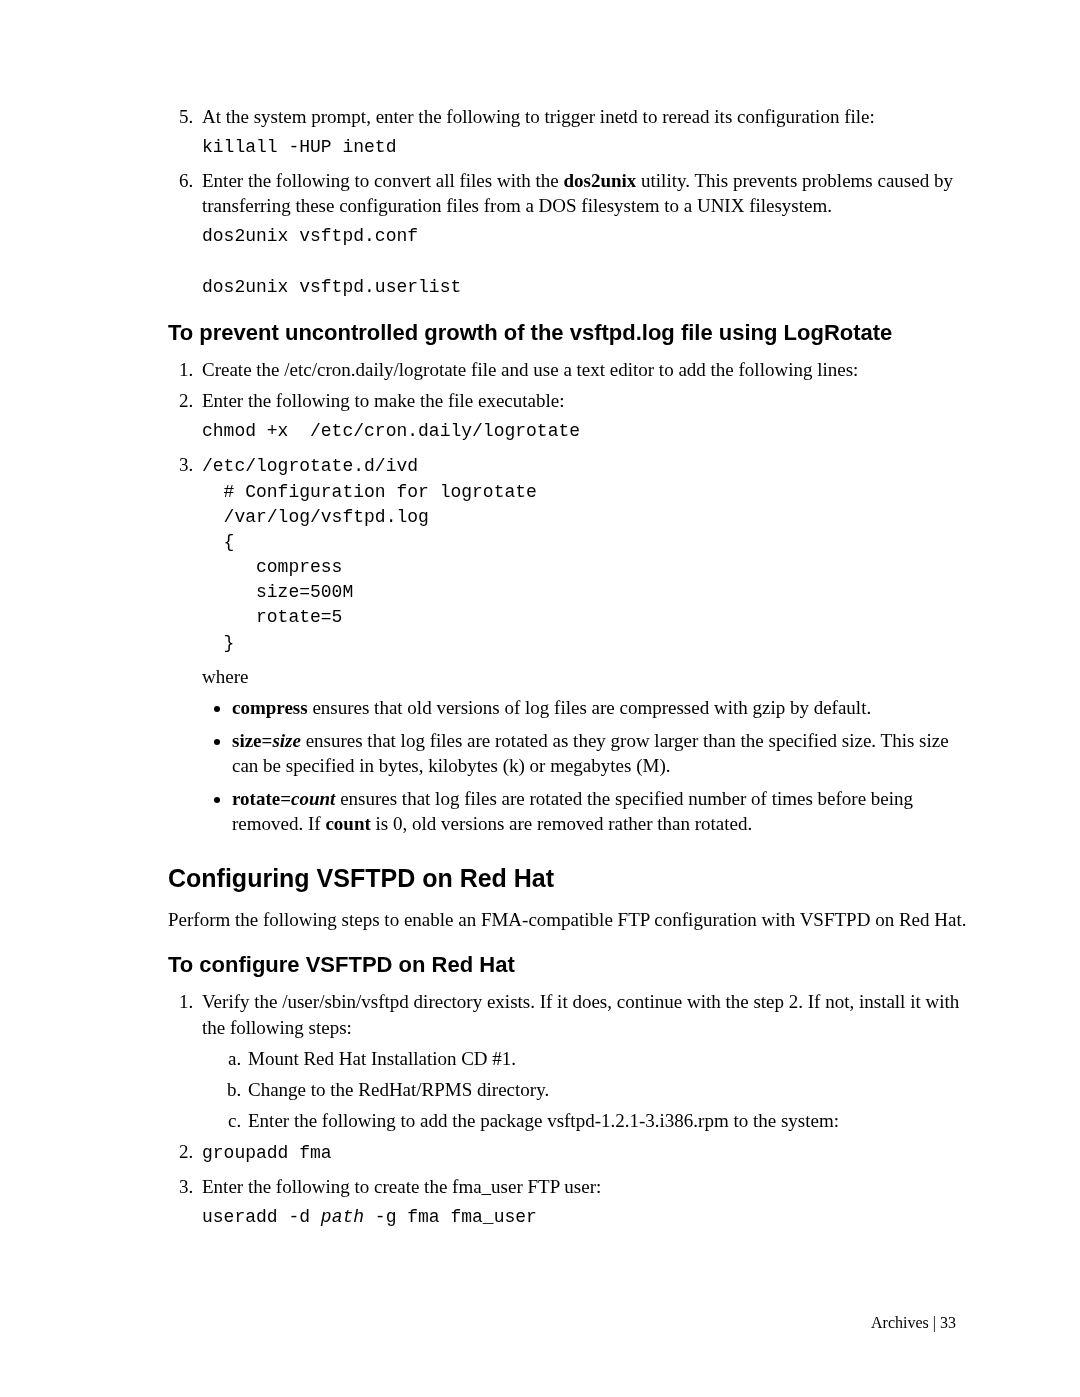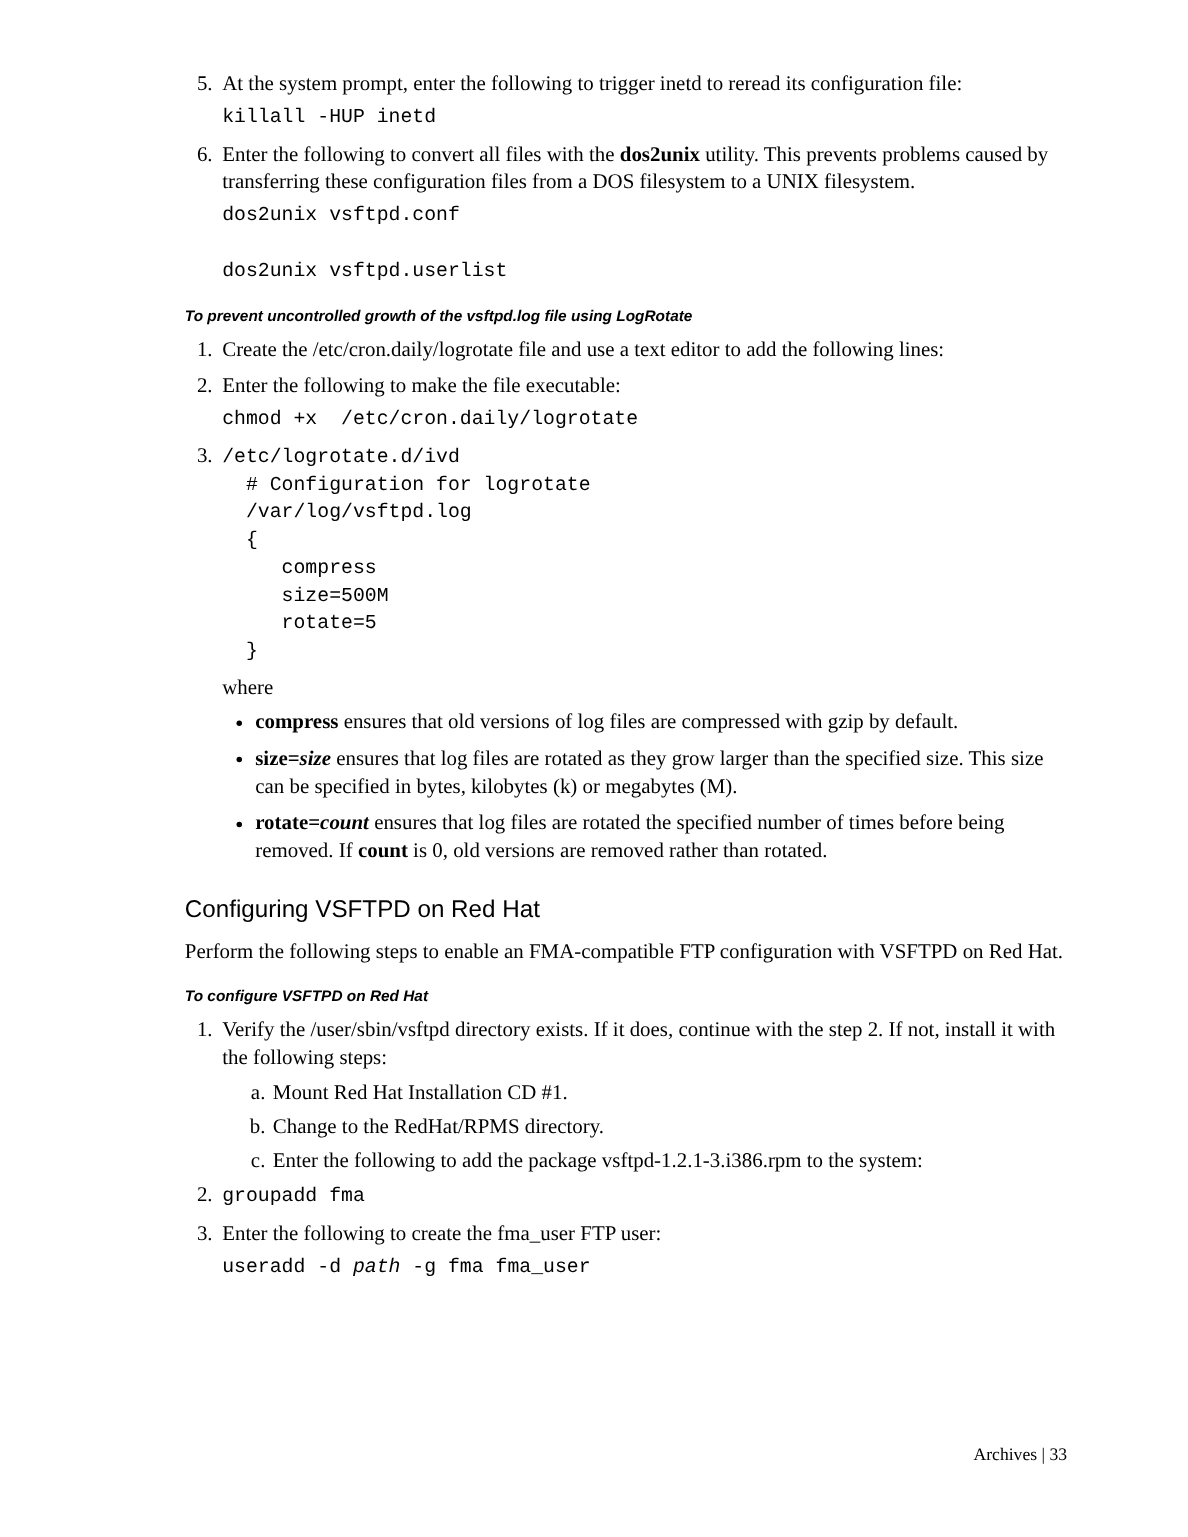--- a/index.html
+++ b/index.html
@@ -8,21 +8,21 @@
     padding: 0;
     background: #fff;
     font-family: "Times New Roman", Times, serif;
     color: #000;
   }
   .page {
     width: 1080px;
     height: 1397px;
     position: relative;
     box-sizing: border-box;
-    padding: 64px 110px 60px 168px;
+    padding: 104px 110px 60px 168px;
     font-size: 19px;
     line-height: 1.32;
   }
   ol.num {
     list-style: decimal;
     padding-left: 0;
     margin: 0 0 14px 0;
   }
   ol.num > li {
     margin-left: 30px;
@@ -46,28 +46,27 @@
     font-family: "Courier New", Courier, monospace;
     font-size: 18px;
     white-space: pre;
     margin: 6px 0 8px 0;
     line-height: 1.4;
     display: block;
   }
   h3.sec {
     font-family: Verdana, Geneva, Tahoma, sans-serif;
     font-weight: bold;
-    font-size: 14px;
+    font-size: 22px;
     margin: 18px 0 10px 0;
-    font-style: italic;
   }
   h2.sec {
     font-family: Verdana, Geneva, Tahoma, sans-serif;
-    font-weight: normal;
-    font-size: 22px;
+    font-weight: bold;
+    font-size: 25px;
     margin: 26px 0 12px 0;
   }
   .body-p {
     margin: 0 0 10px 0;
   }
   .li-body {
     margin: 0 0 6px 0;
   }
   ul.bullets {
     list-style: disc;
@@ -76,21 +75,21 @@
   }
   ul.bullets > li {
     margin-bottom: 8px;
     padding-left: 0;
   }
   .strong { font-weight: bold; }
   .ital { font-style: italic; }
   .footer {
     position: absolute;
     bottom: 64px;
-    right: 110px;
+    right: 124px;
     font-size: 16px;
     font-family: "Times New Roman", Times, serif;
   }
 </style>
 </head>
 <body>
 
 <div class="page">
 
   <ol class="num" start="5">

